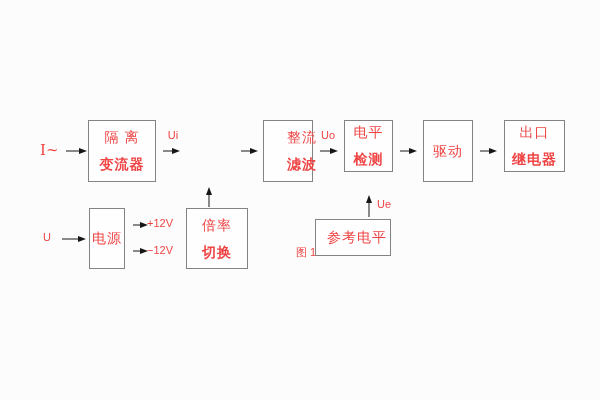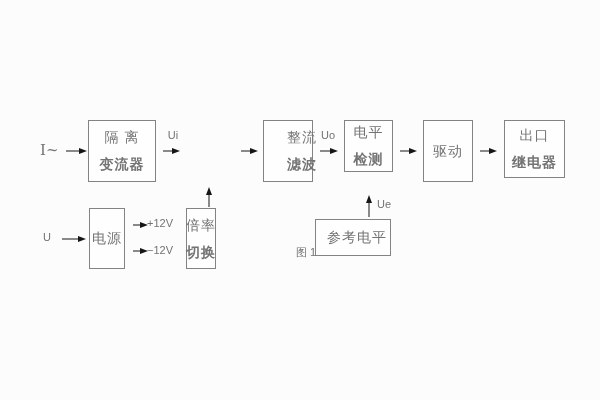--- a/index.html
+++ b/index.html
@@ -18,21 +18,21 @@
     font-size:14px; line-height:15px; letter-spacing:1px; white-space:pre;
   }
   .block .line + .line { margin-top:12px;font-weight:bold; }
   .label { position:absolute; font-size:11px; white-space:pre; }
   .label.serif { font-family:"DejaVu Serif", serif; font-size:15px; }
   .label.center { text-align:center; }
 </style>
 </head>
 <body>
 
-<div class="canvas" style="background: rgb(252, 252, 252); color: #737373;">
+<div class="canvas" style="background: rgb(252, 252, 252); color: #ef4444;">
   <svg class="wires" viewBox="0 0 600 400" xmlns="http://www.w3.org/2000/svg">
       <g>
         <line x1="66" y1="151" x2="80" y2="151" stroke="#3d3d3d" stroke-width="1.2"></line>
         <polygon points="87,151 79,148 79,154" fill="#161616"></polygon>
       </g>
       <g>
         <line x1="163" y1="151" x2="173" y2="151" stroke="#3d3d3d" stroke-width="1.2"></line>
         <polygon points="180,151 172,148 172,154" fill="#161616"></polygon>
       </g>
       <g>
@@ -80,28 +80,28 @@
       <span class="line">整流</span>
       <span class="line">滤波</span>
     </div>
     <div class="block" style="left: 344px; top: 120px; width: 49px; height: 52px; background: rgb(254, 254, 254); border-color: rgb(131, 131, 131);">
       <span class="line">电平</span>
       <span class="line">检测</span>
     </div>
     <div class="block" style="left: 423px; top: 120px; width: 50px; height: 62px; background: rgb(254, 254, 254); border-color: rgb(131, 131, 131);">
       <span class="line">驱动</span>
     </div>
-    <div class="block" style="left: 504px; top: 120px; width: 61px; height: 58px; background: rgb(254, 254, 254); border-color: rgb(131, 131, 131);">
+    <div class="block" style="left: 504px; top: 120px; width: 61px; height: 52px; background: rgb(254, 254, 254); border-color: rgb(131, 131, 131);">
       <span class="line">出口</span>
       <span class="line">继电器</span>
     </div>
     <div class="block" style="left: 89px; top: 208px; width: 36px; height: 61px; background: rgb(254, 254, 254); border-color: rgb(131, 131, 131);">
       <span class="line">电源</span>
     </div>
-    <div class="block" style="left: 186px; top: 208px; width: 30px; height: 61px; background: rgb(254, 254, 254); border-color: rgb(131, 131, 131);">
+    <div class="block" style="left: 186px; top: 208px; width: 62px; height: 61px; background: rgb(254, 254, 254); border-color: rgb(131, 131, 131);">
       <span class="line">倍率</span>
       <span class="line">切换</span>
     </div>
     <div class="block" style="left: 315px; top: 219px; width: 76px; height: 37px; background: rgb(254, 254, 254); border-color: rgb(131, 131, 131); padding-left: 8px;">
       <span class="line">参考电平</span>
     </div>
     <div class="label serif" style="left: 40px; top: 141px;">I~</div>
     <div class="label center" style="left: 160px; top: 129px; width: 26px;">Ui</div>
     <div class="label center" style="left: 314px; top: 129px; width: 28px;">Uo</div>
     <div class="label" style="left: 377px; top: 198px;">Ue</div>

